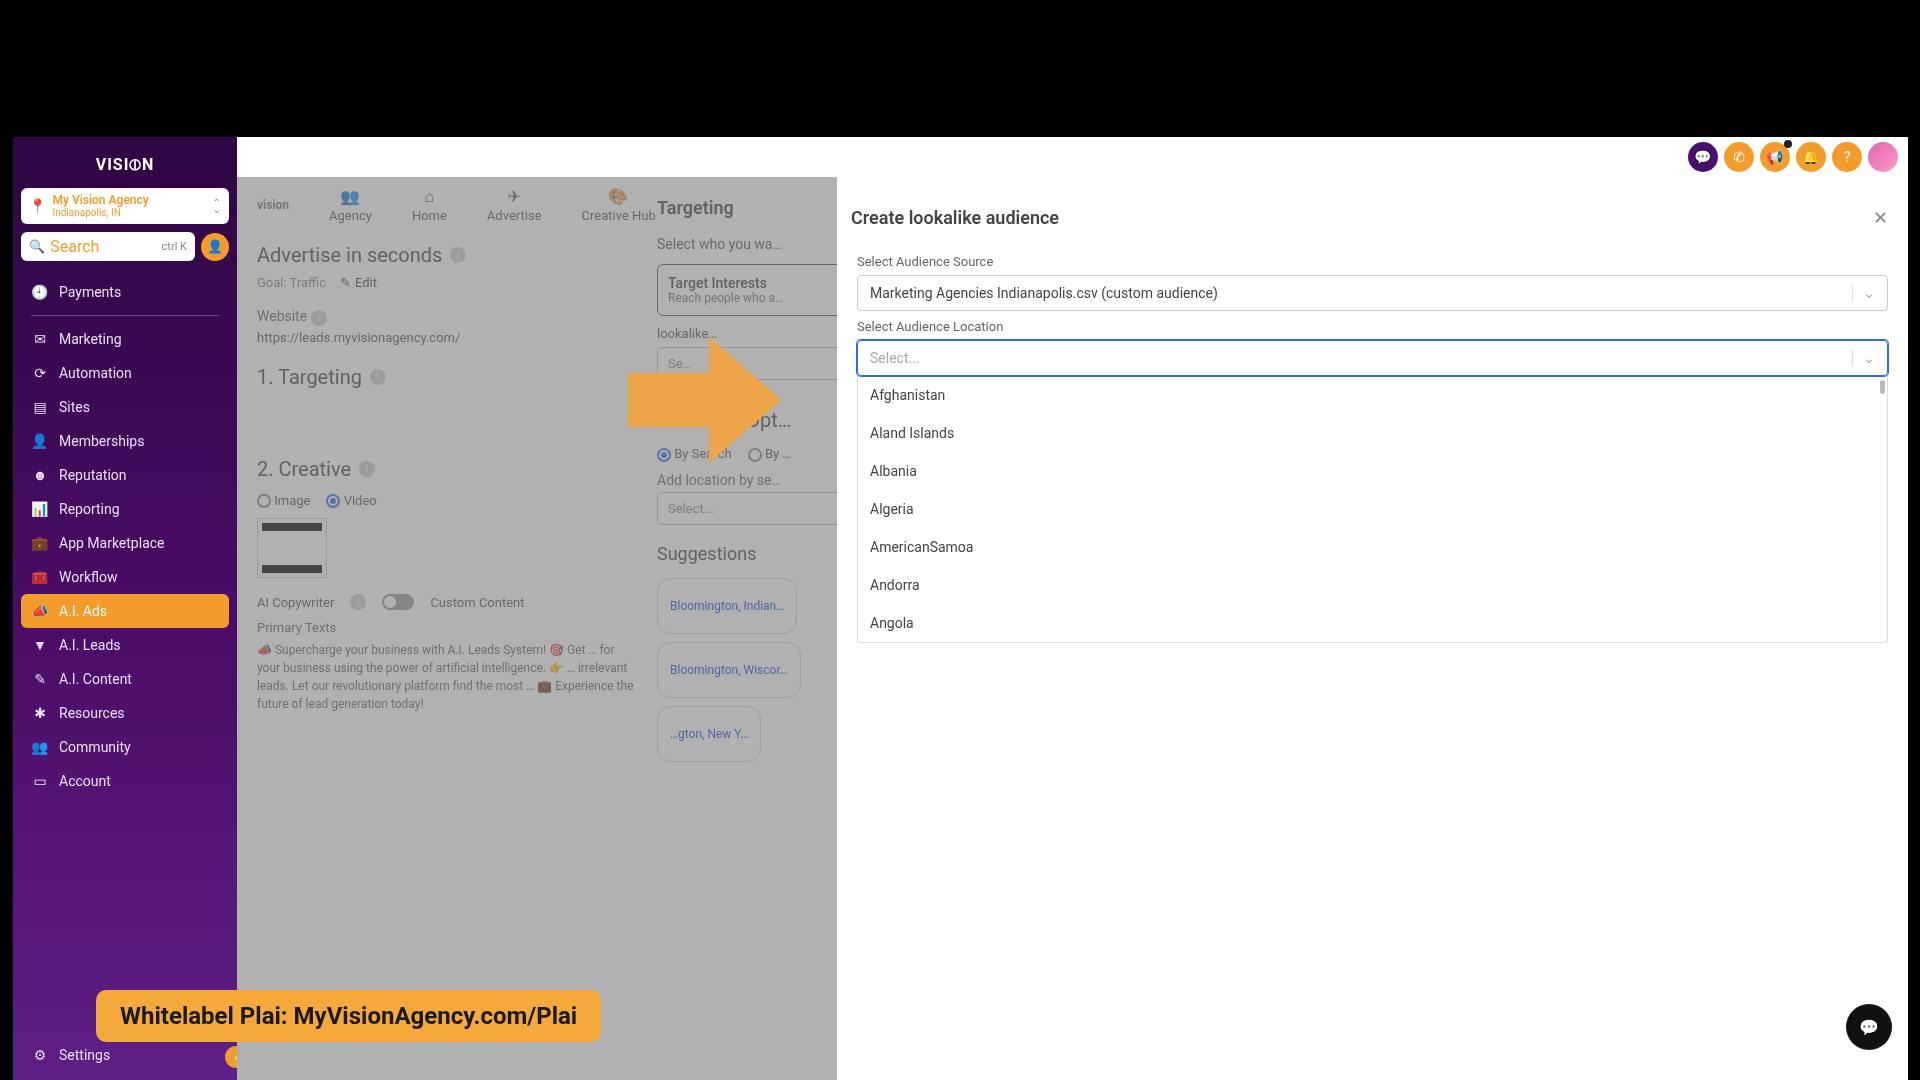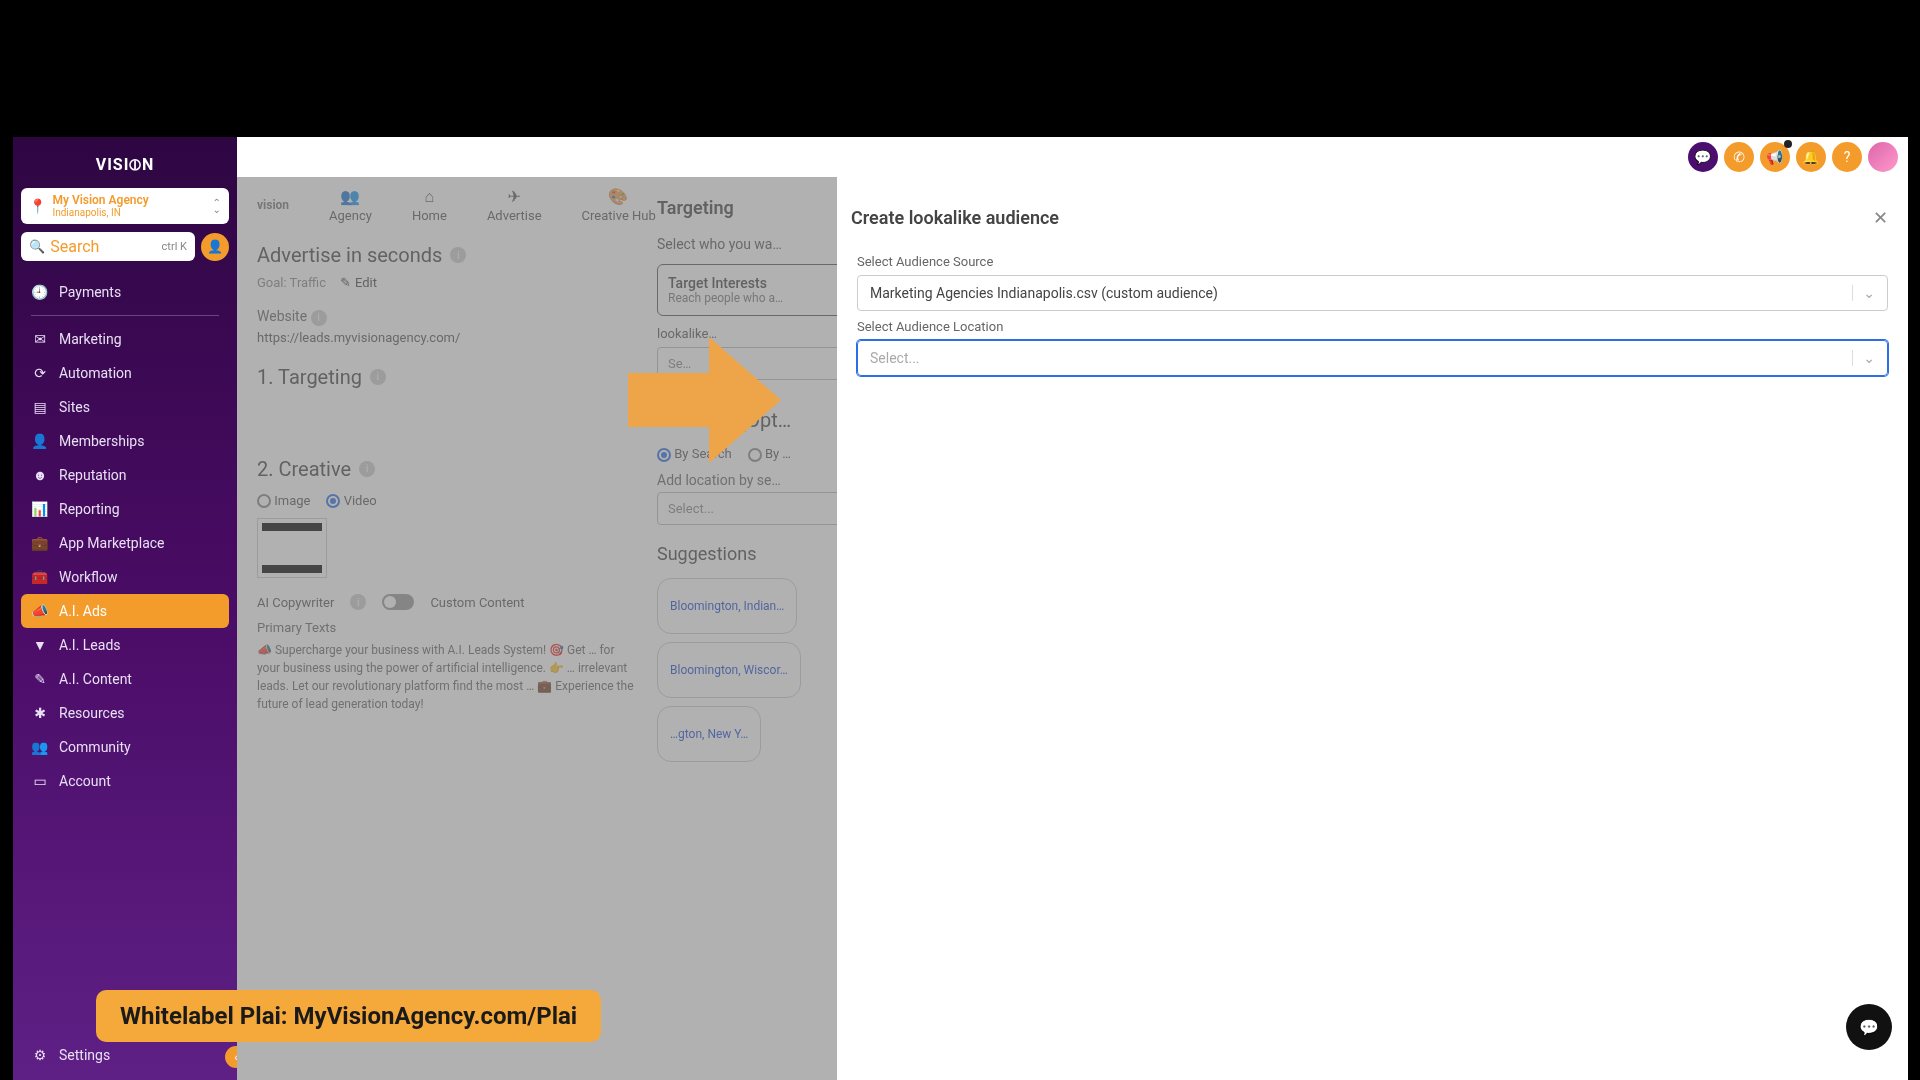--- a/index.html
+++ b/index.html
@@ -311,20 +311,30 @@
           <div class="m-lbl">Select Audience Source</div>
           <div class="m-sel">
             <span>Marketing Agencies Indianapolis.csv (custom audience)</span>
             <span class="chev">⌄</span>
           </div>
           <div class="m-lbl">Select Audience Location</div>
           <div class="m-sel focus">
             <span class="ph">Select...</span>
             <span class="chev">⌄</span>
           </div>
+          <div class="dd">
+            <div class="dd-scroll"></div>
+            <div class="dd-item">Afghanistan</div>
+            <div class="dd-item">Aland Islands</div>
+            <div class="dd-item">Albania</div>
+            <div class="dd-item">Algeria</div>
+            <div class="dd-item">AmericanSamoa</div>
+            <div class="dd-item">Andorra</div>
+            <div class="dd-item">Angola</div>
+          </div>
         </div>
       </div>
 
     </div>
   </div>
 
 </div>
 
 <div class="arrow">
   <svg viewBox="0 0 100 100">

